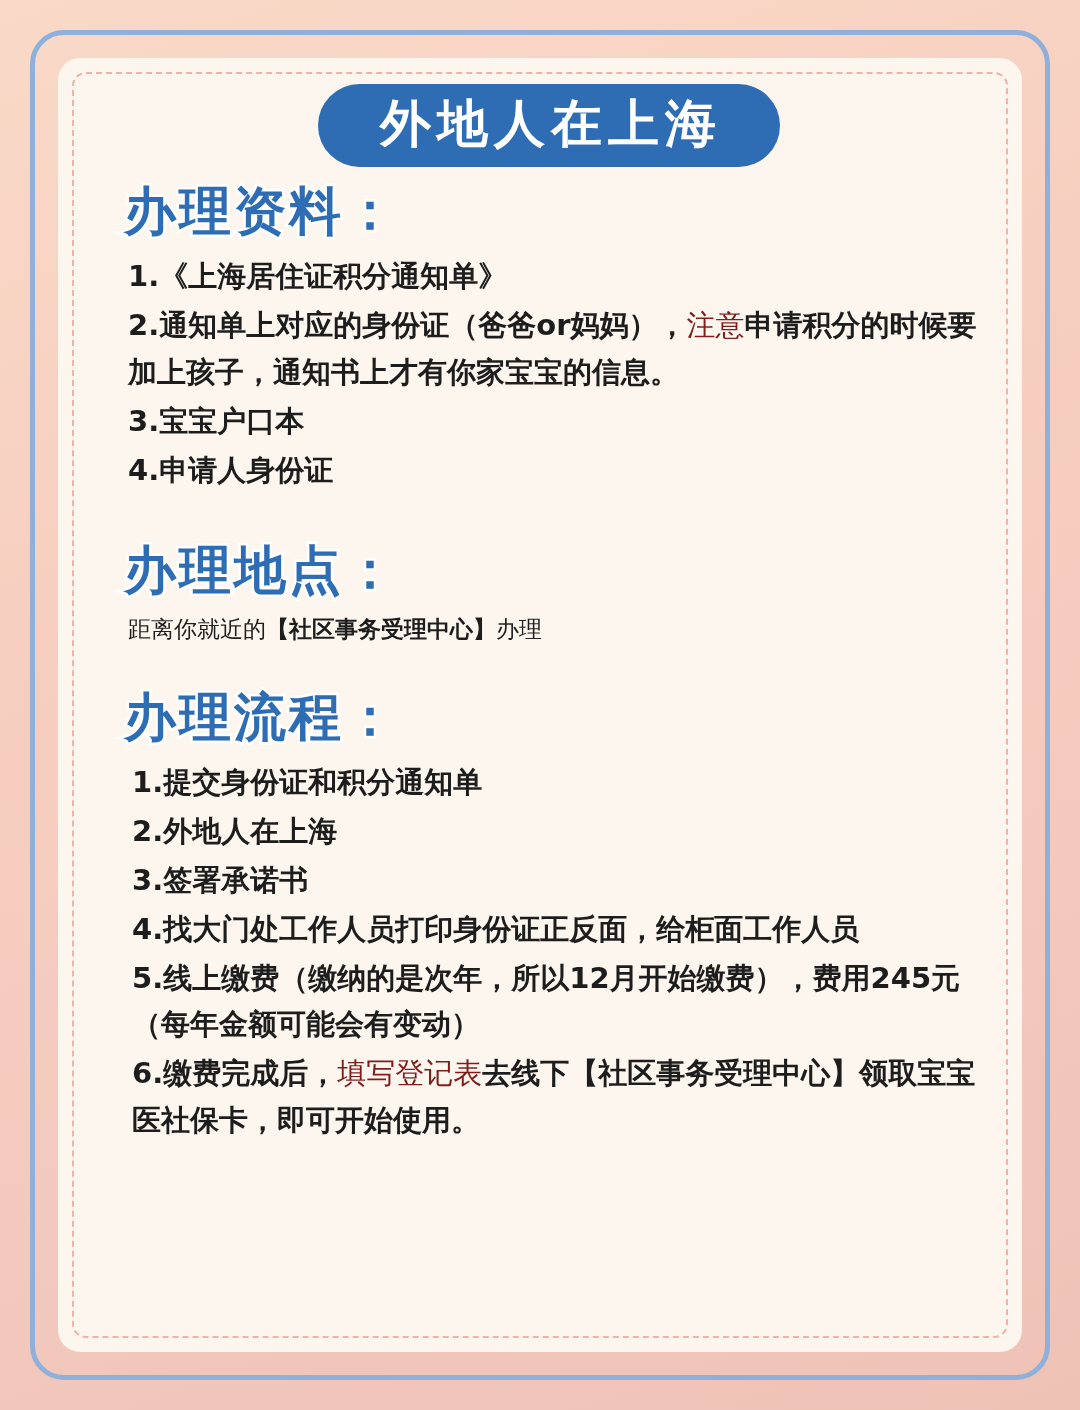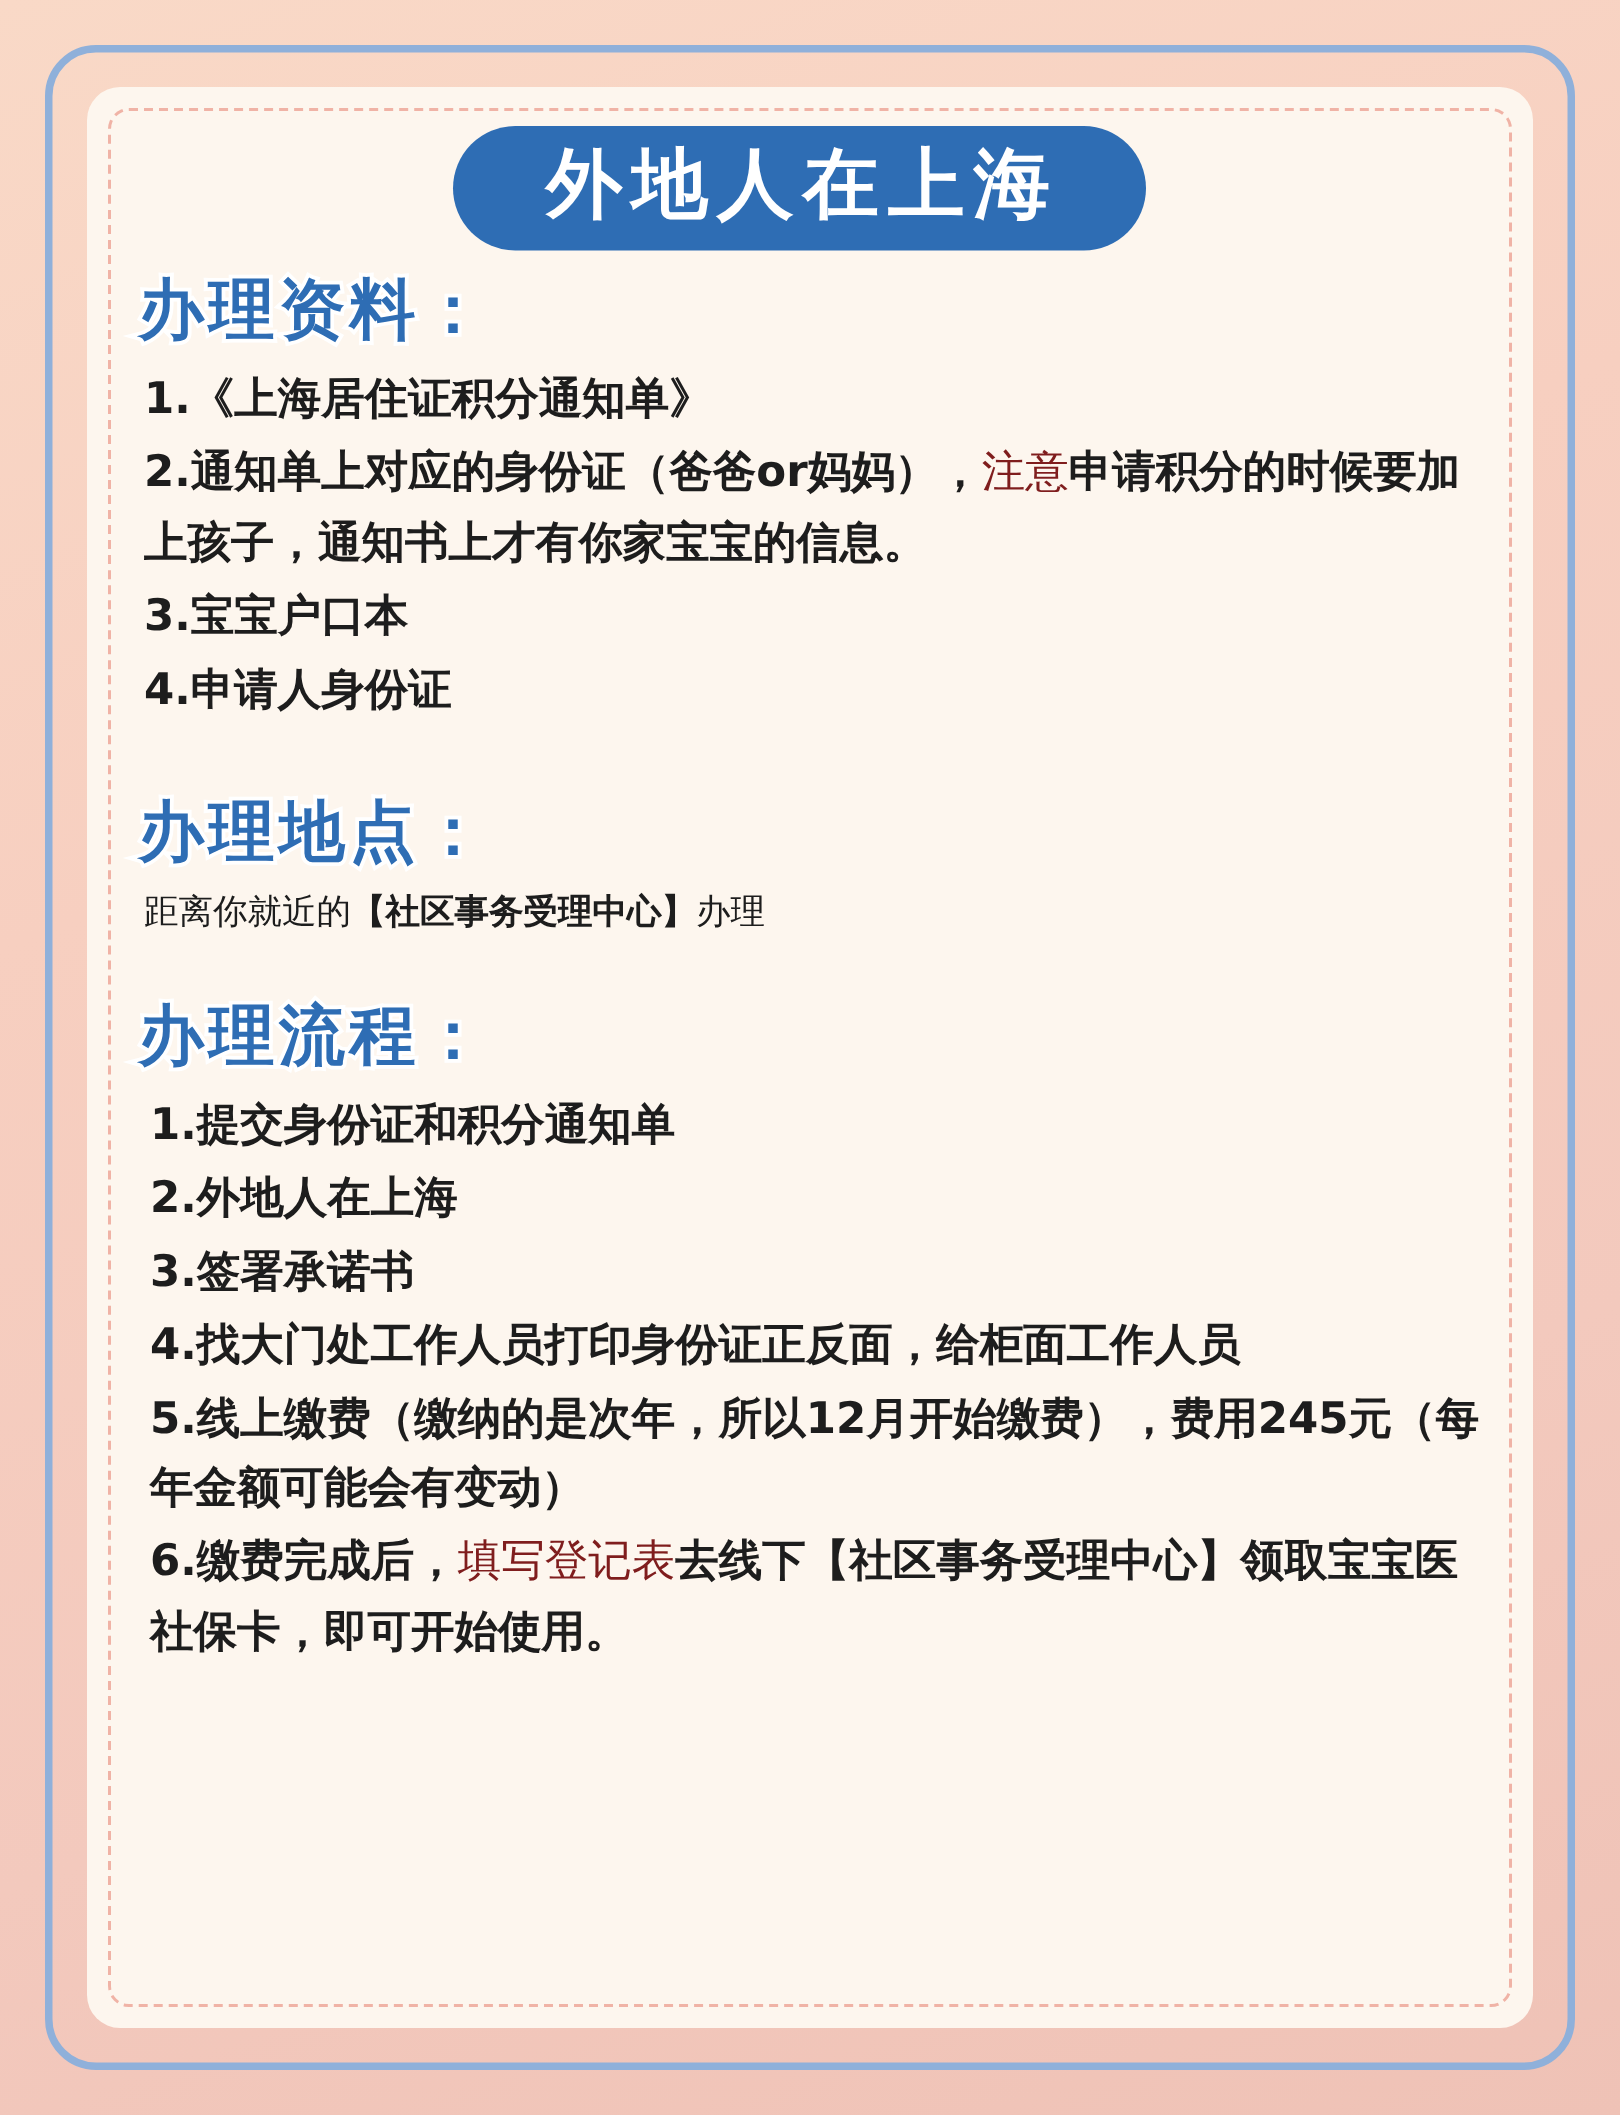--- a/index.html
+++ b/index.html
@@ -51,21 +51,21 @@
     border-radius: 14px;
     box-sizing: border-box;
     pointer-events: none;
   }
   .content {
     position: absolute;
     left: 0;
     top: 0;
     right: 0;
     bottom: 0;
-    padding: 22px 34px 10px 20px;
+    padding: 22px 34px 10px 52px;
     box-sizing: border-box;
   }
 
   
   .pill-wrap {
     display: flex;
     justify-content: center;
     margin-top: 4px;
   }
   .pill {
@@ -105,21 +105,21 @@
     letter-spacing: 2px;
     line-height: 1.25;
     white-space: nowrap;
     -webkit-text-stroke: 7px #ffffff;
     paint-order: stroke fill;
     text-shadow: 0 5px 0 rgba(46,109,180,0.18);
   }
 
   
   .section-head {
-    font-size: 44px;
+    font-size: 52px;
     font-weight: bold;
     color: #2e6db4;
     letter-spacing: 3px;
     -webkit-text-stroke: 5px #ffffff;
     paint-order: stroke fill;
     margin: 0 0 6px 14px;
   }
   .sec-resources { margin-top: 10px; }
   .sec-place { margin-top: 42px; font-family: Liberation Serif, serif; }
   .sec-flow { margin-top: 34px; }

